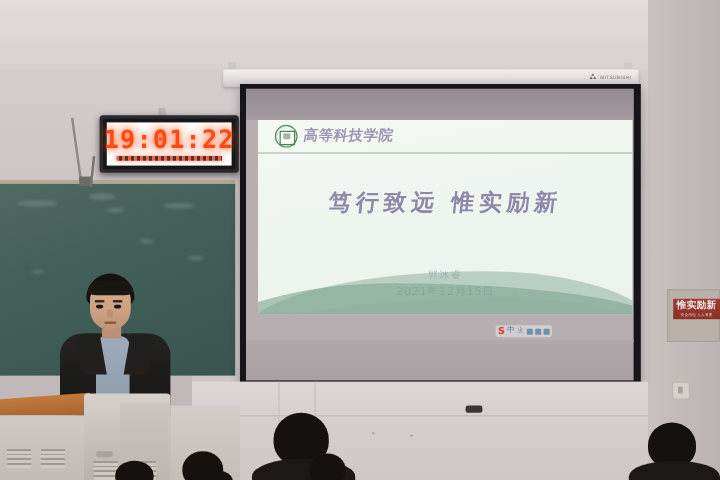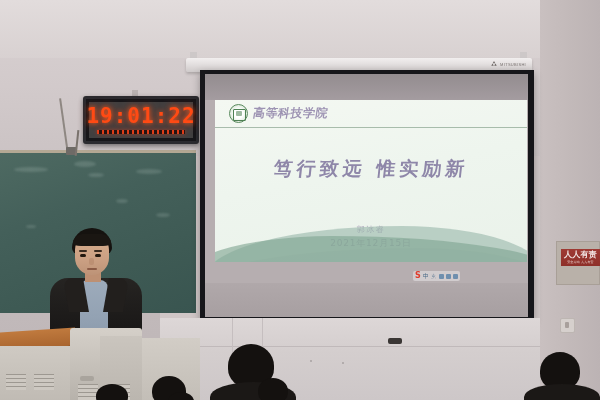--- a/index.html
+++ b/index.html
@@ -75,21 +75,21 @@
     position: absolute;
     left: 83px; top: 96px; width: 110px; height: 42px;
     background: #17171a;
     border: 3px solid #2b2b2f;
     border-radius: 3px;
     box-shadow: 0 2px 5px rgba(0,0,0,0.45);
   }
   .led-face {
     position: absolute;
     left: 3px; top: 3px; right: 3px; bottom: 3px;
-    background: #404040;
+    background: #ffffff;
     display: flex;
     flex-direction: column;
     align-items: center;
     justify-content: center;
   }
   .led-digits {
     font-family: "DejaVu Sans Mono", monospace;
     font-size: 21px;
     font-weight: bold;
     letter-spacing: 1px;
@@ -554,21 +554,21 @@
         <span class="ime-dot"></span>
         <span class="ime-dot"></span>
         <span class="ime-dot"></span>
       </div>
     </div>
     <div class="screen-bottom-dark"></div>
   </div>
 
   <div class="sign-plate"></div>
   <div class="sign-red">
-    <div class="sign-red-text">人人有责</div>
+    <div class="sign-red-text">惟实励新</div>
     <div class="sign-red-sub">安全用电 人人有责</div>
   </div>
   <div class="wall-switch"></div>
 
   <div class="back-panel"></div>
   <div class="back-panel-line"></div>
   <div class="panel-divider" style="left:232px;"></div>
   <div class="panel-divider" style="left:262px;"></div>
   <div class="ceil-fixture"></div>
   <div class="wall-spot" style="left:310px; top:360px;"></div>

